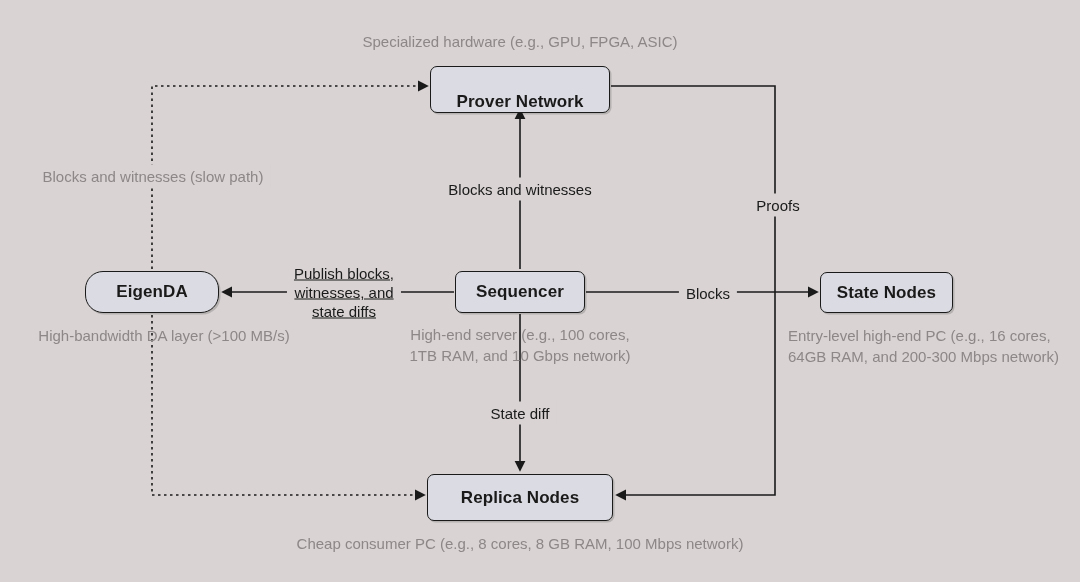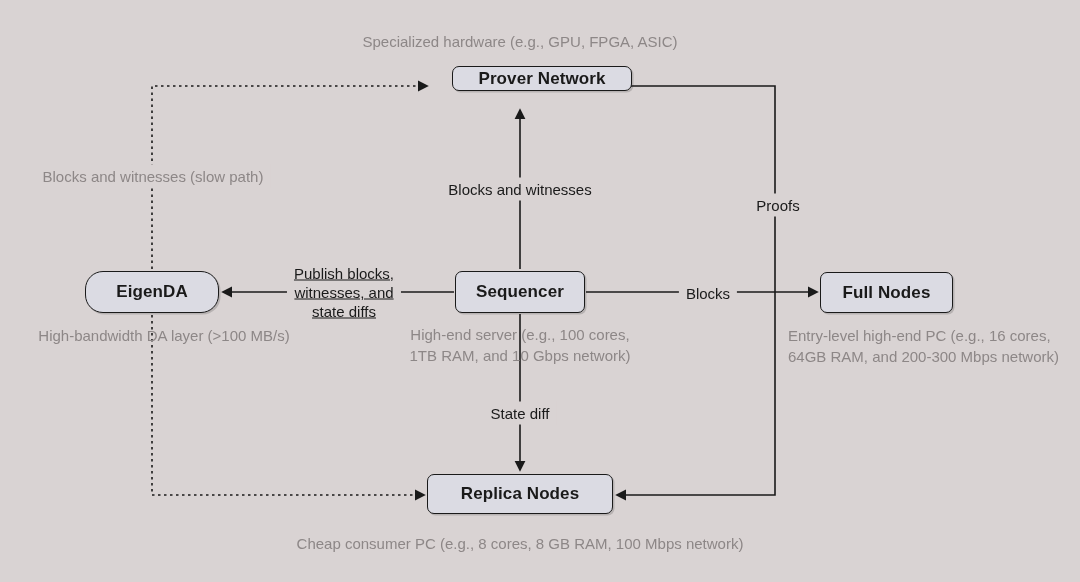--- a/index.html
+++ b/index.html
@@ -82,33 +82,33 @@
     </defs>
     <path class="edge" d="M520 269 V111" marker-end="url(#arr)"></path>
     <path class="edge" d="M454 292 H224" marker-end="url(#arr)"></path>
     <path class="edge" d="M586 292 H816" marker-end="url(#arr)"></path>
     <path class="edge" d="M520 314 V469" marker-end="url(#arr)"></path>
     <path class="edge" d="M611 86 H775 V495 H618" marker-end="url(#arr)"></path>
     <path class="edge dashed" d="M152 269 V86 H426" marker-end="url(#arr)"></path>
     <path class="edge dashed" d="M152 315 V495 H423" marker-end="url(#arr)"></path>
   </svg>
 
-  <div class="node" style="left:452px; top:66px; width:180px; height:25px;">
+  <div class="node" style="left:430px; top:66px; width:180px; height:47px;align-items:flex-end;">
     <span>Prover Network</span>
   </div>
   <div class="node" style="left:85px; top:271px; width:134px; height:42px;border-radius:18px;">
     <span>EigenDA</span>
   </div>
   <div class="node" style="left:455px; top:271px; width:130px; height:42px;">
     <span>Sequencer</span>
   </div>
   <div class="node" style="left:820px; top:272px; width:133px; height:41px;">
-    <span>Full Nodes</span>
+    <span>State Nodes</span>
   </div>
-  <div class="node" style="left:427px; top:474px; width:186px; height:40px;">
+  <div class="node" style="left:427px; top:474px; width:186px; height:47px;">
     <span>Replica Nodes</span>
   </div>
 
   <div class="edge-label" style="left:520px; top:189px;">
     <span>Blocks and witnesses</span>
   </div>
 
   <div class="edge-label" style="left:344px; top:292px;text-decoration:underline;">
     <span class="line">Publish blocks,</span>
     <span class="line">witnesses, and</span>

